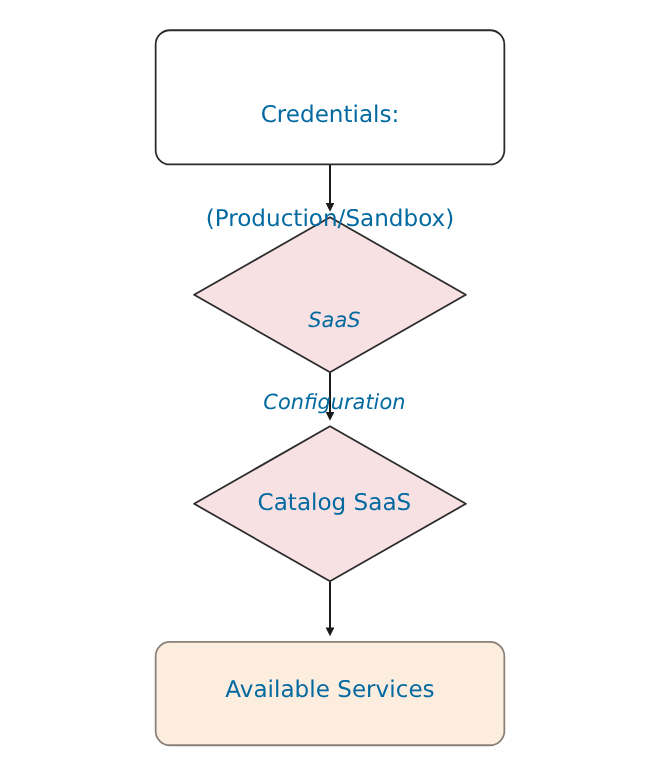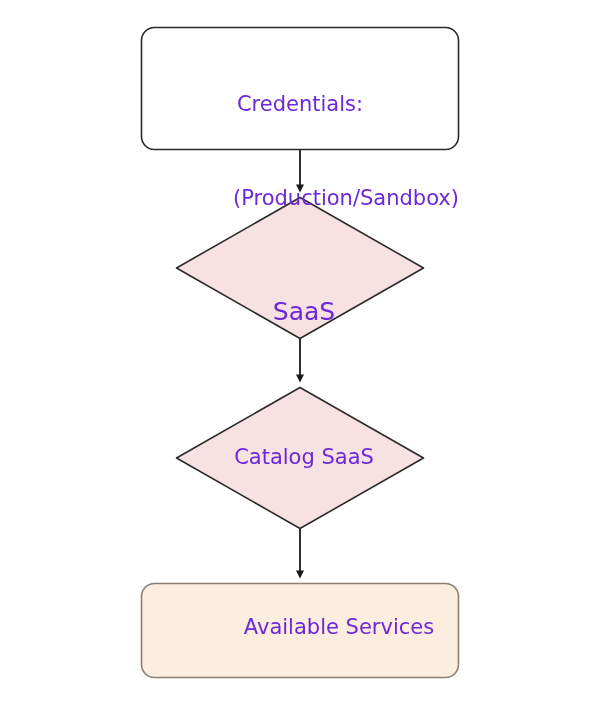--- a/index.html
+++ b/index.html
@@ -17,61 +17,61 @@
   #flow-canvas {
     position: absolute;
     left: 0;
     top: 0;
     width: 602px;
     height: 708px;
   }
   .node-label {
     position: absolute;
     text-align: center;
-    color: #6d28d9;
+    color: #0369a1;
     line-height: 1.32;
     pointer-events: none;
     white-space: pre;
   }
   
   #label-credentials {
     left: 141px;
     top: 36px;
     width: 318px;
     font-size: 21px;
   }
   #label-credentials .line1 { display: block; margin-bottom: 10px; }
   #label-credentials .line2 { display: block; }
-  #label-credentials .line3 { display: block; text-align: right; }
+  #label-credentials .line3 { display: block; }
 
   
   #label-saas {
     left: 180px;
     top: 229px;
     width: 248px;
-    font-size: 25px;
+    font-size: 19px;
+    font-style: italic;
   }
   #label-saas .l1 { display: block; }
   #label-saas .l2 { display: block; }
 
   
   #label-catalog {
     left: 180px;
     top: 444px;
     width: 248px;
     font-size: 21px;
   }
 
   
   #label-services {
     left: 141px;
     top: 614px;
     width: 318px;
     font-size: 21px;
-    padding-left: 39px;
   }
 </style>
 </head>
 <body>
 
 <svg id="flow-canvas" viewBox="0 0 602 708" xmlns="http://www.w3.org/2000/svg">
 
   <defs>
     <marker id="arrowhead" markerWidth="10" markerHeight="10" refX="5.6" refY="4" orient="auto" markerUnits="userSpaceOnUse">
       <path d="M0,0 L8,4 L0,8 z" fill="#1a1a1a"></path>
@@ -93,17 +93,18 @@
   <rect x="141.5" y="583.5" width="317" height="94" rx="13" ry="13" fill="#fdeddf" stroke="#8a8078" stroke-width="1.6"></rect>
 </svg>
 
 <div class="node-label" id="label-credentials">
   <span class="line1">Credentials:</span>
   <span class="line3">(Production/Sandbox)</span>
 </div>
 
 <div class="node-label" id="label-saas">
   <span class="l1">SaaS</span>
+  <span class="l2">Configuration</span>
 </div>
 
 <div class="node-label" id="label-catalog">Catalog SaaS</div>
 
 <div class="node-label" id="label-services">Available Services</div>
 
 </body></html>

